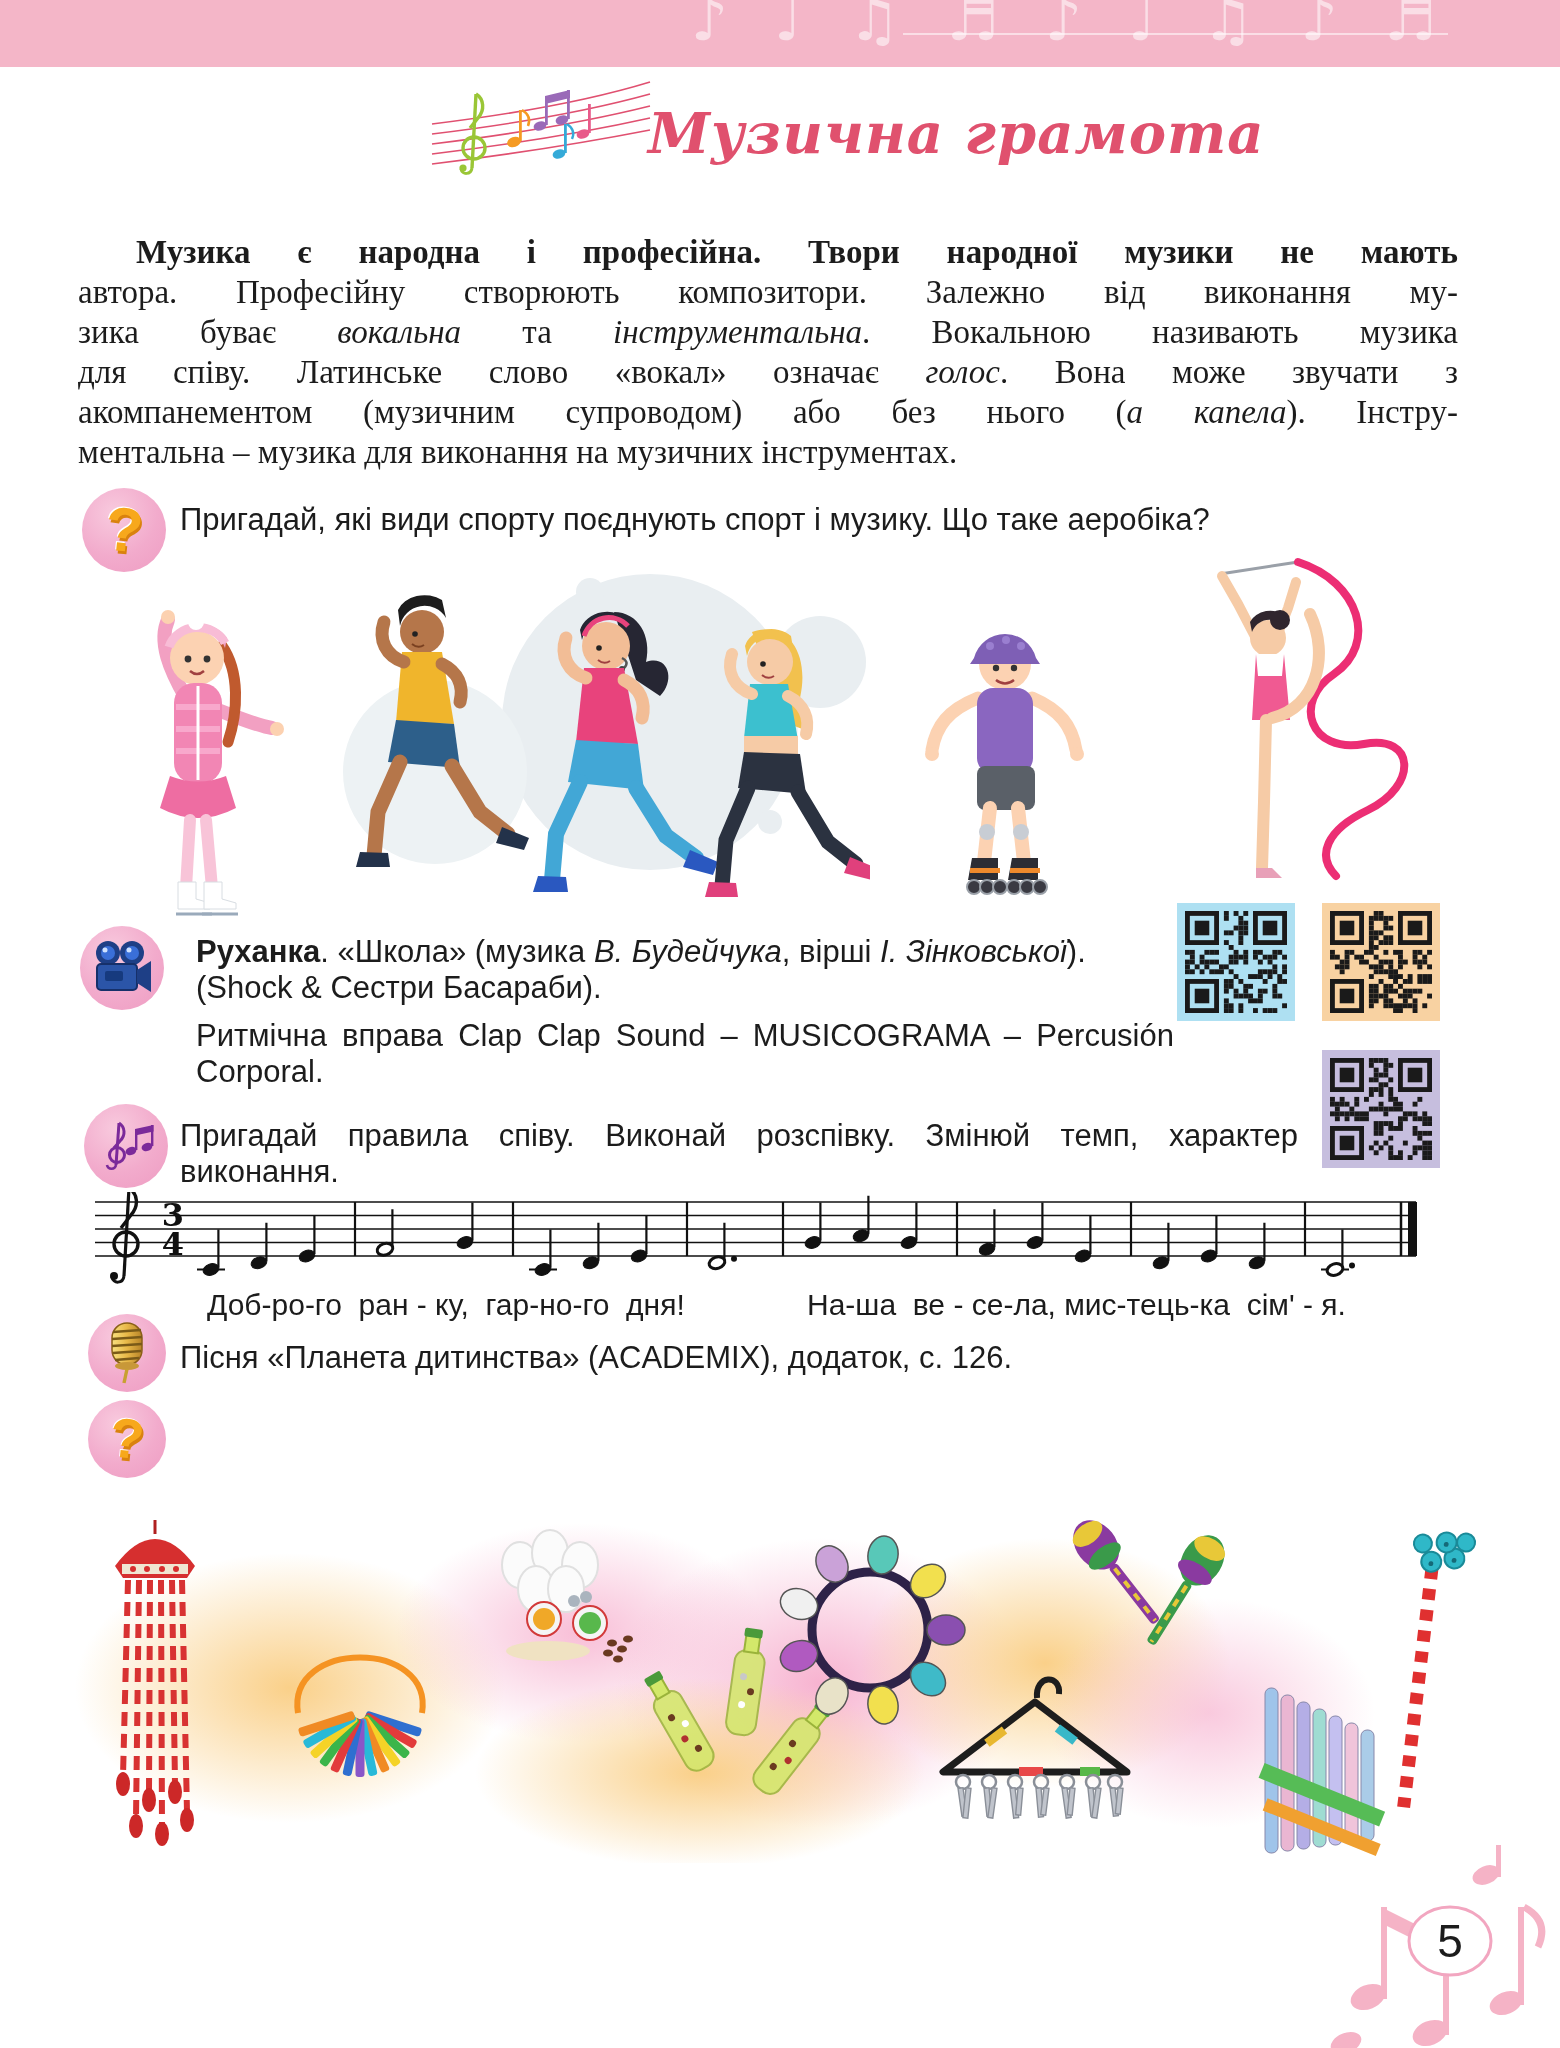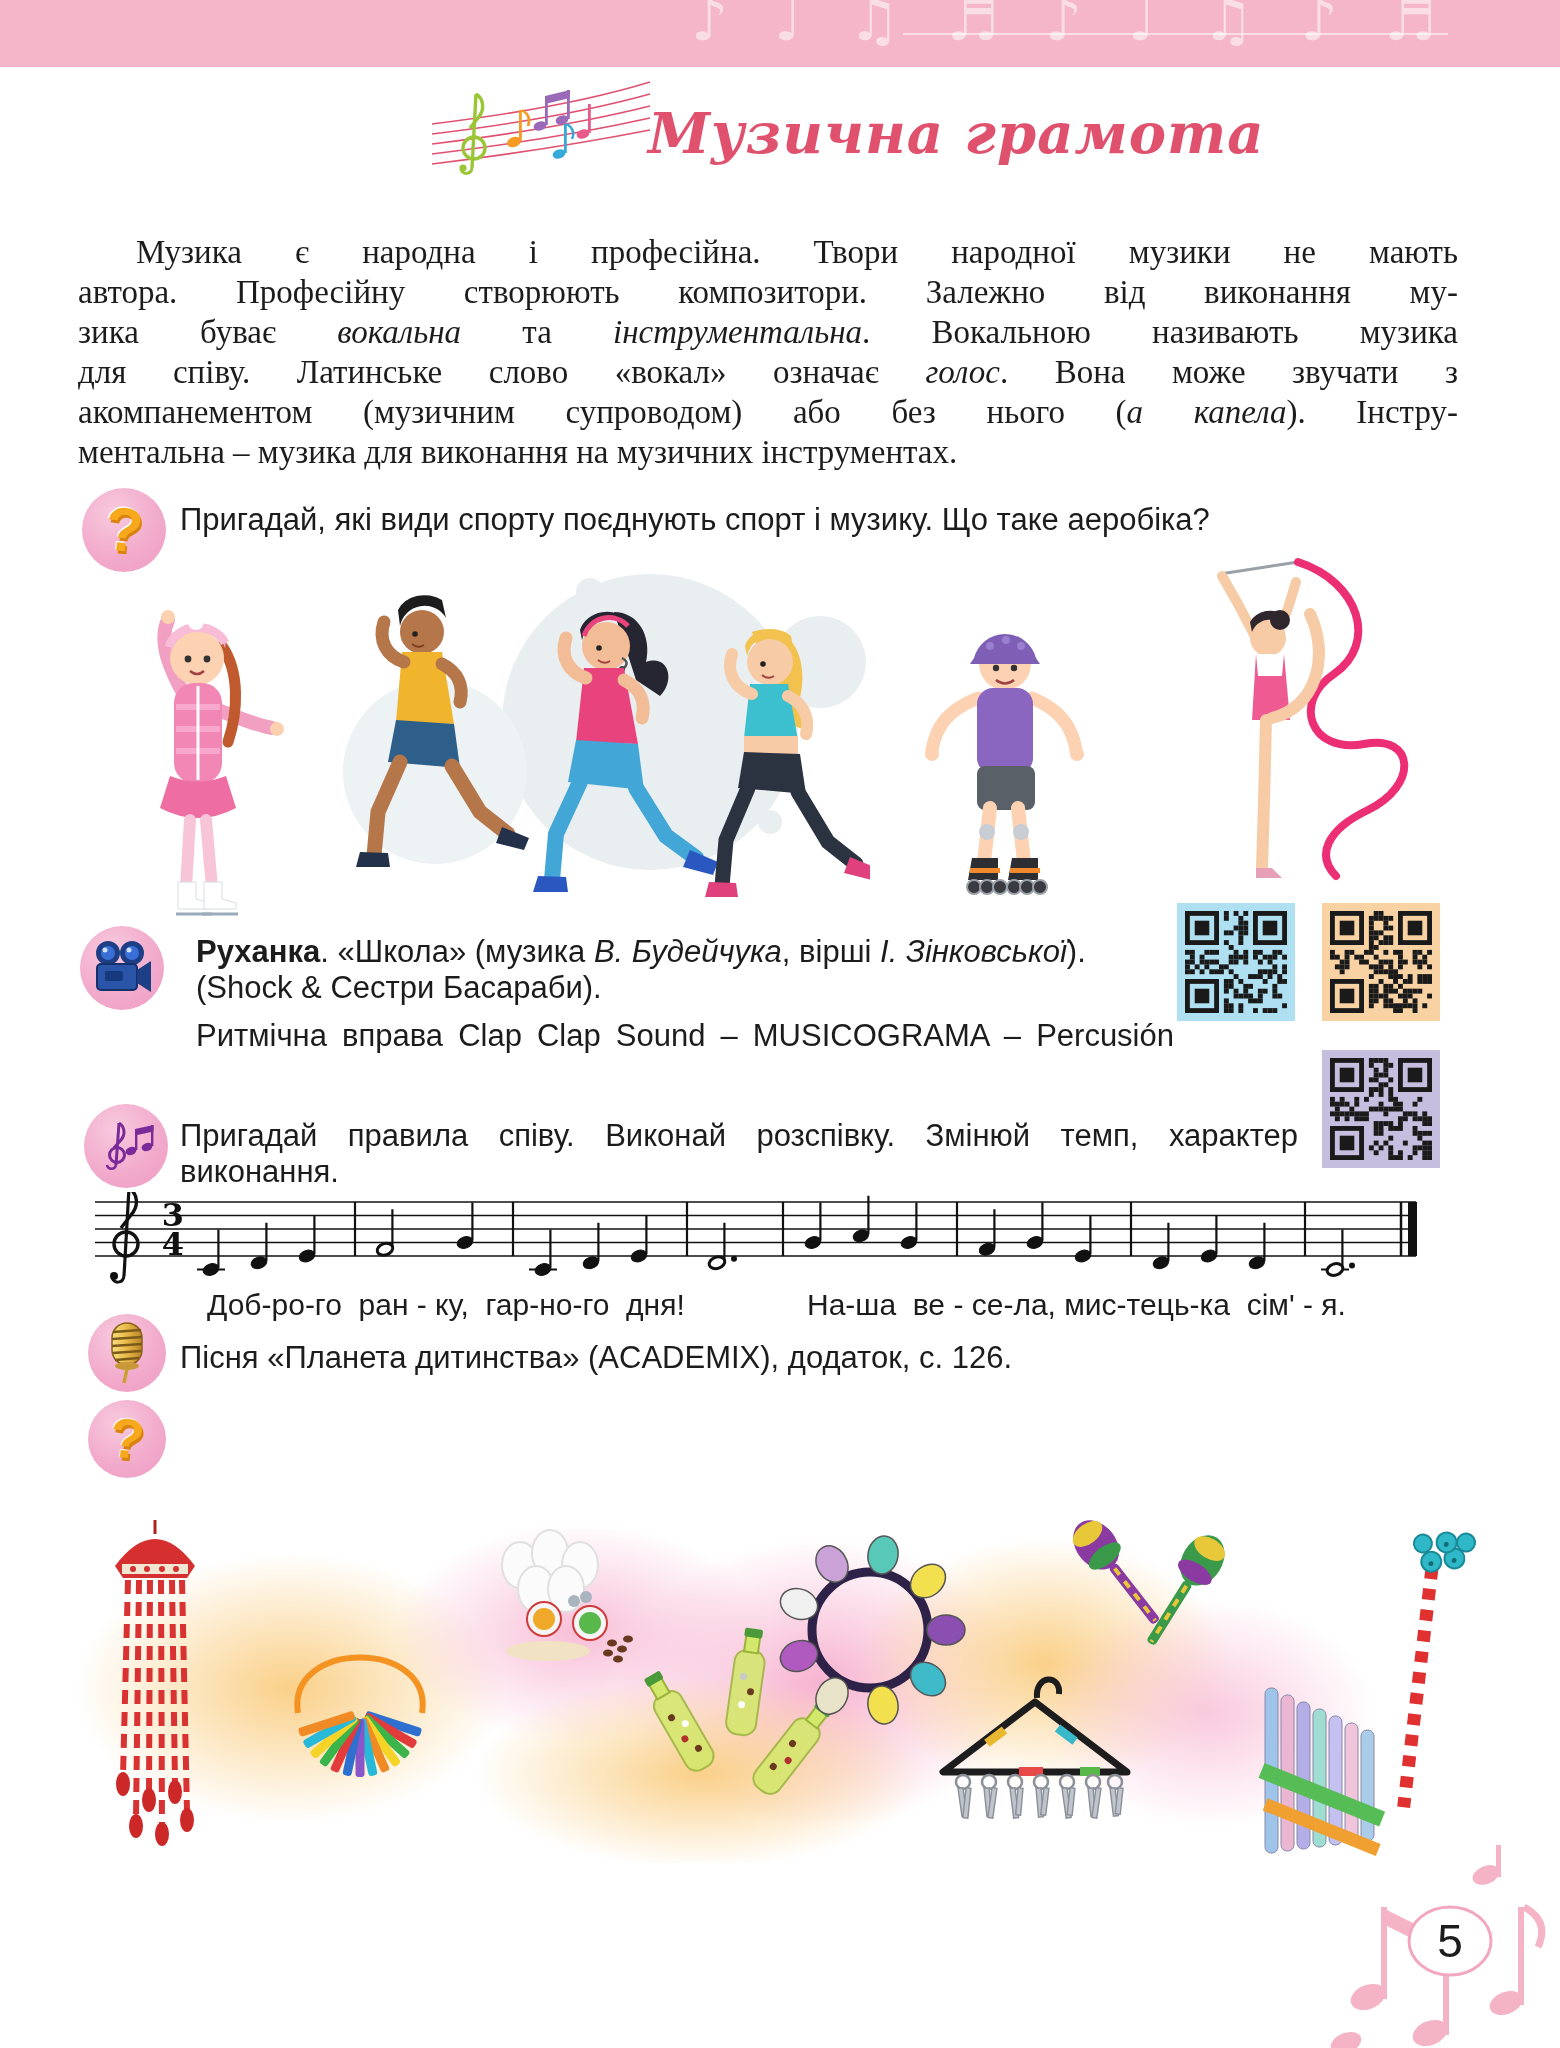--- a/index.html
+++ b/index.html
@@ -16,21 +16,21 @@
   .title-deco{position:absolute;left:428px;top:76px;}
   .page-title{position:absolute;left:648px;top:100px;margin:0;
         font-family:"DejaVu Serif",serif;font-style:italic;font-weight:bold;
         font-size:56px;color:#e0516e;letter-spacing:1px;white-space:nowrap;}
 
   
   .intro{position:absolute;left:78px;top:232px;width:1380px;
         font-family:"Liberation Serif",serif;font-size:33px;line-height:40px;}
   .rt-line{min-height:1em;}
   .rt-line.justify{text-align:justify;text-align-last:justify;}
-  .rt-line.indent{text-indent:58px;}
+  .rt-line.indent{text-indent:58px;font-weight:bold;}
   .rt-line.gap{margin-top:12px;}
   .seg-italic{font-style:italic;}
   .seg-bold{font-weight:bold;}
 
   
   .icon-circle{position:absolute;width:84px;height:84px;border-radius:50%;
         background:radial-gradient(circle at 38% 30%, #f8cade 0%, #f2abcc 55%, #ee9cc2 100%);
         display:flex;align-items:center;justify-content:center;}
   .qmark{font-family:"Liberation Sans",sans-serif;font-weight:bold;font-size:62px;color:#f7a81c;
         text-shadow:2px 3px 0 #d9820e, -1px -1px 0 #ffffff;transform:rotate(6deg);line-height:1;}
@@ -266,20 +266,21 @@
         <circle cx="38" cy="10" r="2.5" fill="#cfe2ff"></circle>
       <rect x="6" y="24" width="40" height="26" rx="4" fill="#2b55a8" stroke="#16306a" stroke-width="2"></rect>
       <rect x="14" y="31" width="18" height="10" rx="2" fill="#163a7e"></rect>
       <path d="M46 30 L60 21 L60 52 L46 43 Z" fill="#1e3f86"></path>
     </svg>
   </div>
   <div class="task-text sans-rich" style="top:934px;width:978px;margin-left:16px;">
       <div class="rt-line"><span class="seg-bold">Руханка</span><span>. «Школа» (музика </span><span class="seg-italic">В. Будейчука</span><span>, вірші </span><span class="seg-italic">І. Зінковської</span><span>).</span></div>
       <div class="rt-line"><span>(Shock &amp; Сестри Басараби).</span></div>
       <div class="rt-line justify gap"><span>Ритмічна вправа Clap Clap Sound – MUSICOGRAMA – Percusión</span></div>
+      <div class="rt-line"><span>Corporal.</span></div>
     </div>
 
   <div class="qr" id="qr0" style="left: 1177px; top: 903px; background: rgb(174, 224, 242);">
       <svg width="102" height="102">
         <rect x="38.9" y="0.0" width="4.9" height="4.9" fill="#1a1a1a"></rect>
         <rect x="48.6" y="0.0" width="4.9" height="4.9" fill="#1a1a1a"></rect>
         <rect x="58.3" y="0.0" width="4.9" height="4.9" fill="#1a1a1a"></rect>
         <rect x="38.9" y="4.9" width="4.9" height="4.9" fill="#1a1a1a"></rect>
         <rect x="53.4" y="4.9" width="4.9" height="4.9" fill="#1a1a1a"></rect>
         <rect x="53.4" y="9.7" width="4.9" height="4.9" fill="#1a1a1a"></rect>

